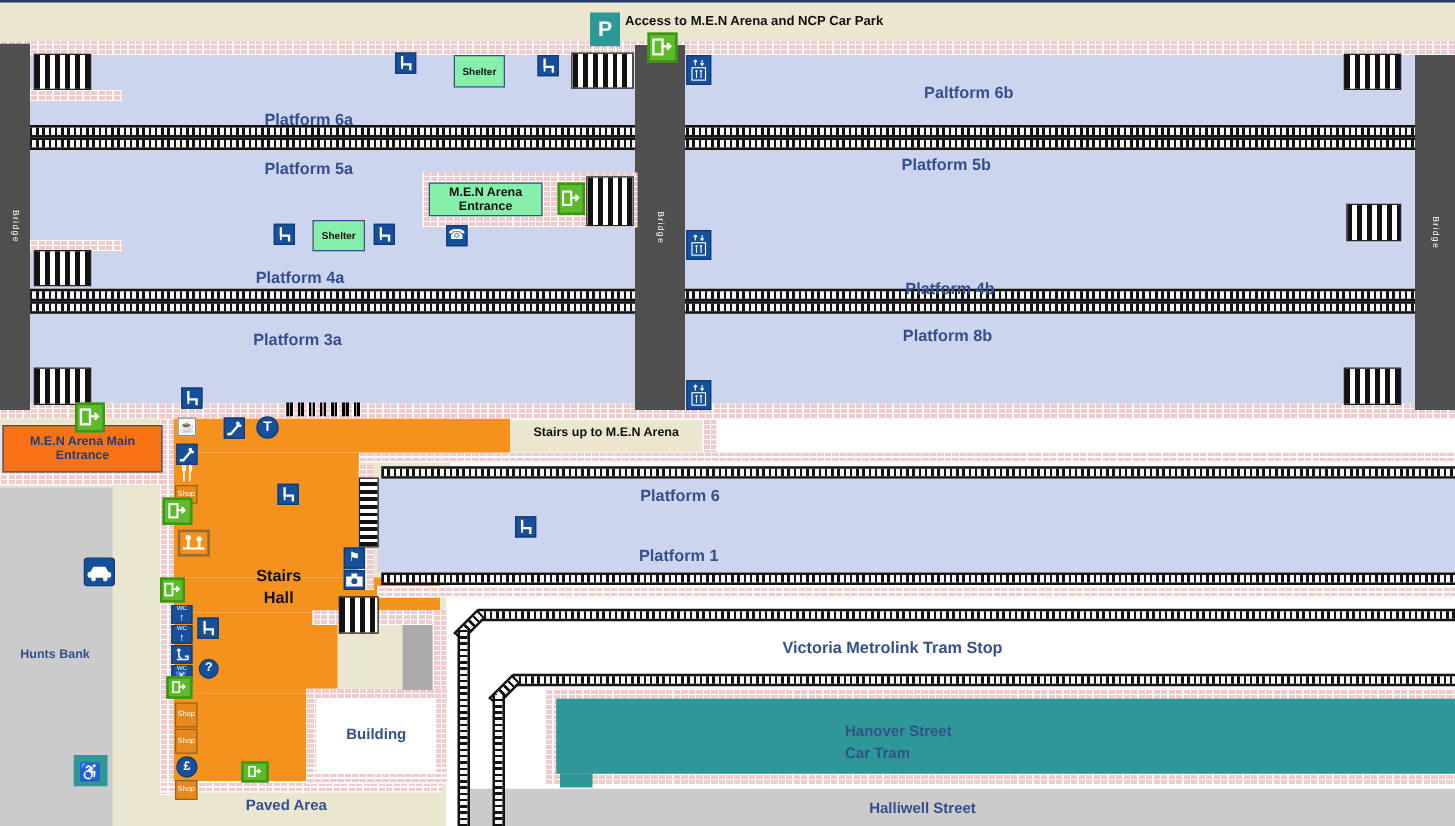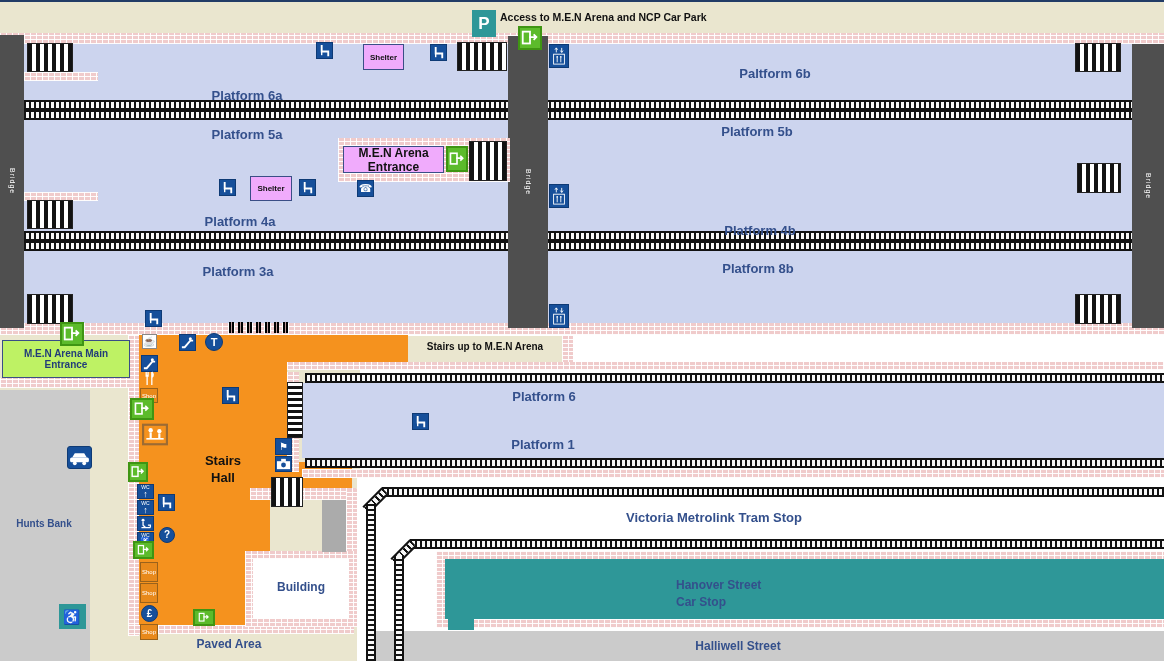--- a/index.html
+++ b/index.html
@@ -26,21 +26,21 @@
   .bridge span{writing-mode:vertical-rl;color:#fff;font-size:7px;letter-spacing:1px}
   .plabel{position:absolute;transform:translateX(-50%);color:#34508C;font-weight:bold;font-size:13px;white-space:nowrap}
   .plabel.sm{font-size:12px}
   .blabel{position:absolute;color:#111;font-weight:bold;white-space:nowrap}
   .icon{position:absolute;background:#164F9A;color:#fff;display:flex;flex-direction:column;
     align-items:center;justify-content:center;border:1px solid #0e3a75;box-sizing:border-box;line-height:1}
   .icon.noborder{border:none}
   .circle{border-radius:50%}
   .exit{position:absolute;background:#5CBB2B;border:2px solid #3F9513;box-sizing:border-box;
     display:flex;align-items:center;justify-content:center}
-  .whitebox{position:absolute;background:#f0abfc;border:1px solid #3A4E86;box-sizing:border-box;
+  .whitebox{position:absolute;background:#86efac;border:1px solid #3A4E86;box-sizing:border-box;
     display:flex;align-items:center;justify-content:center;font-weight:bold;color:#111;text-align:center}
   .shop{position:absolute;background:#E8891B;border:1px solid #99621c;box-sizing:border-box;color:#fff;
     font-size:6px;display:flex;align-items:center;justify-content:center}
   .barriers{background:repeating-linear-gradient(90deg,#000 0 2px,#b99 2px 3px,#000 3px 5px,transparent 5px 9px)}
   svg{display:block;width:100%;height:100%}
 </style>
 </head>
 <body>
 
 <div id="map">
@@ -70,21 +70,21 @@
   <div class="abs brick" style="left:24px;top:192px;width:74px;height:9px"></div>
   <div class="abs stairsv" style="left:28px;top:44px;width:44px;height:27px"></div>
   <div class="abs stairsv" style="left:458px;top:43px;width:48px;height:27px"></div>
   <div class="abs stairsv" style="left:1076px;top:44px;width:44px;height:27px"></div>
   <div class="abs stairsv" style="left:28px;top:201px;width:44px;height:27px"></div>
   <div class="abs stairsv" style="left:1078px;top:164px;width:42px;height:28px"></div>
   <div class="abs stairsv" style="left:28px;top:295px;width:44px;height:28px"></div>
   <div class="abs stairsv" style="left:1076px;top:295px;width:44px;height:28px"></div>
 
   <div class="abs brick" style="left:338px;top:138px;width:172px;height:44px"></div>
-  <div class="whitebox" style="left:343px;top:146px;width:101px;height:27px;font-size:12px">
+  <div class="whitebox" style="left:343px;top:146px;width:91px;height:27px;font-size:10px">
       <span>M.E.N Arena Entrance</span>
     </div>
   <div class="exit" style="left:446px;top:146px;width:22px;height:26px">
       <svg viewBox="0 0 22 22">
         <rect x="3" y="4" width="8" height="13" fill="none" stroke="#fff" stroke-width="2"></rect>
         <path d="M10 10h8M15 7l3 3-3 3" stroke="#fff" stroke-width="2" fill="none"></path>
       </svg>
     </div>
   <div class="abs stairsv" style="left:470px;top:142px;width:36px;height:38px"></div>
 
@@ -231,26 +231,26 @@
 
   <div class="abs track" style="left:382px;top:487px;width:782px;height:10px"></div>
   <div class="abs trackd" style="left:366px;top:505px;width:27px;height:10px"></div>
   <div class="abs trackv" style="left:366px;top:503px;width:10px;height:158px"></div>
   <div class="abs track" style="left:410px;top:539px;width:754px;height:10px"></div>
   <div class="abs trackd" style="left:394px;top:557px;width:27px;height:10px"></div>
   <div class="abs trackv" style="left:394px;top:556px;width:10px;height:105px"></div>
 
   <div class="plabel" style="left:714px;top:510px">Victoria Metrolink Tram Stop</div>
   <div class="plabel sm" style="left:676px;top:578px;transform:none">Hanover Street</div>
-  <div class="plabel sm" style="left:676px;top:595px;transform:none">Car Stop</div>
+  <div class="plabel sm" style="left:676px;top:595px;transform:none">Car Tram</div>
   <div class="plabel sm" style="left:738px;top:639px">Halliwell Street</div>
   <div class="plabel sm" style="left:229px;top:637px">Paved Area</div>
   <div class="plabel" style="left:44px;top:518px;font-size:10px">Hunts Bank</div>
 
-  <div class="whitebox cream" style="left:2px;top:340px;width:128px;height:38px;background:#bef264;font-size:10px;color:#223c79">
+  <div class="whitebox cream" style="left:2px;top:340px;width:128px;height:38px;background:#f97316;font-size:10px;color:#223c79">
       <span>M.E.N Arena Main Entrance</span>
     </div>
   <div class="exit" style="left:60px;top:322px;width:24px;height:24px">
       <svg viewBox="0 0 22 22">
         <rect x="3" y="4" width="8" height="13" fill="none" stroke="#fff" stroke-width="2"></rect>
         <path d="M10 10h8M15 7l3 3-3 3" stroke="#fff" stroke-width="2" fill="none"></path>
       </svg>
     </div>
 
   <div class="abs" style="left:142px;top:334px;width:15px;height:15px;background:#fff;border:1px solid #888;box-sizing:border-box;display:flex;align-items:center;justify-content:center;font-size:10px;color:#15407c">

